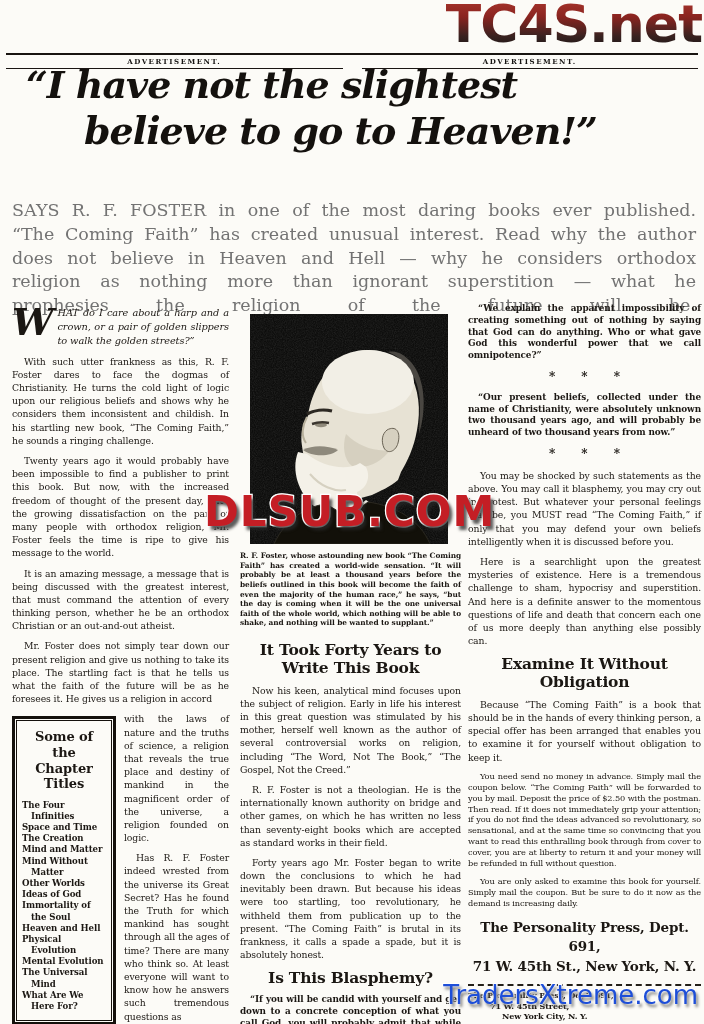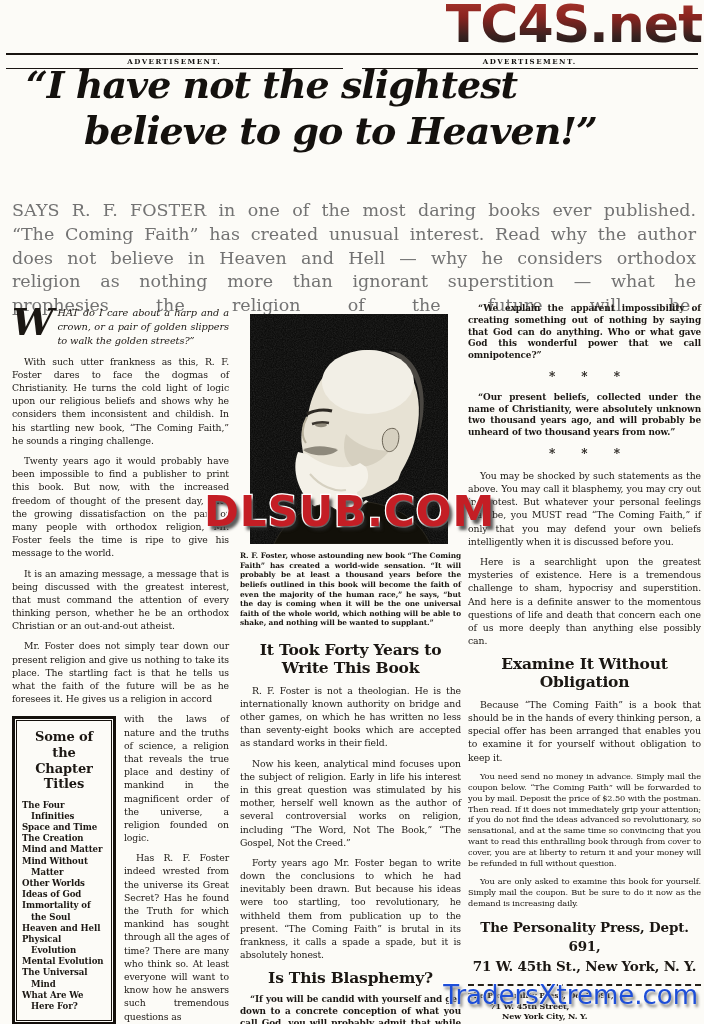--- a/index.html
+++ b/index.html
@@ -202,22 +202,22 @@
 
         <path d="M137,116 C146,111 151,118 148,129 C146,137 138,141 134,134 C131,127 132,120 137,116 Z" fill="#d6d0c0" stroke="#6a6355" stroke-width="1"></path>
 
         <path d="M116,186 L133,198 L115,214 L102,197 Z" fill="#f3f1e9"></path>
 
         <path d="M24,230 C36,204 58,192 76,190 L98,203 L118,188 C146,192 170,206 180,230 Z" fill="#121009" stroke="#2b2820" stroke-width="1"></path>
       </svg>
     </div>
     <div class="caption">R. F. Foster, whose astounding new book “The Coming Faith” has created a world-wide sensation. “It will probably be at least a thousand years before the beliefs outlined in this book will become the faith of even the majority of the human race,” he says, “but the day is coming when it will be the one universal faith of the whole world, which nothing will be able to shake, and nothing will be wanted to supplant.”</div>
     <h3 class="colhead" style="font-size:15.5px; margin-top:13px;">It Took Forty Years to Write This Book</h3>
+    <p>Now his keen, analytical mind focuses upon the subject of religion. Early in life his interest in this great question was stimulated by his mother, herself well known as the author of several controversial works on religion, including “The Word, Not The Book,” “The Gospel, Not the Creed.”</p>
     <p>R. F. Foster is not a theologian. He is the internationally known authority on bridge and other games, on which he has written no less than seventy-eight books which are accepted as standard works in their field.</p>
-    <p>Now his keen, analytical mind focuses upon the subject of religion. Early in life his interest in this great question was stimulated by his mother, herself well known as the author of several controversial works on religion, including “The Word, Not The Book,” “The Gospel, Not the Creed.”</p>
     <p>Forty years ago Mr. Foster began to write down the conclusions to which he had inevitably been drawn. But because his ideas were too startling, too revolutionary, he withheld them from publication up to the present. “The Coming Faith” is brutal in its frankness, it calls a spade a spade, but it is absolutely honest.</p>
     <h3 class="colhead" style="font-size:15.5px;">Is This Blasphemy?</h3>
     <p class="bigquote">“If you will be candid with yourself and get down to a concrete conception of what you call God, you will probably admit that while you speak of Him as a Spirit, your mental vision shadows forth something on the order of a venerable old man with a long beard.”</p>
   </div>
 
   <div class="col col-right">
     <p class="bigquote">“We explain the apparent impossibility of creating something out of nothing by saying that God can do anything. Who or what gave God this wonderful power that we call omnipotence?”</p>
     <p class="stars">***</p>
     <p class="bigquote">“Our present beliefs, collected under the name of Christianity, were absolutely unknown two thousand years ago, and will probably be unheard of two thousand years from now.”</p>
     <p class="stars">***</p>

